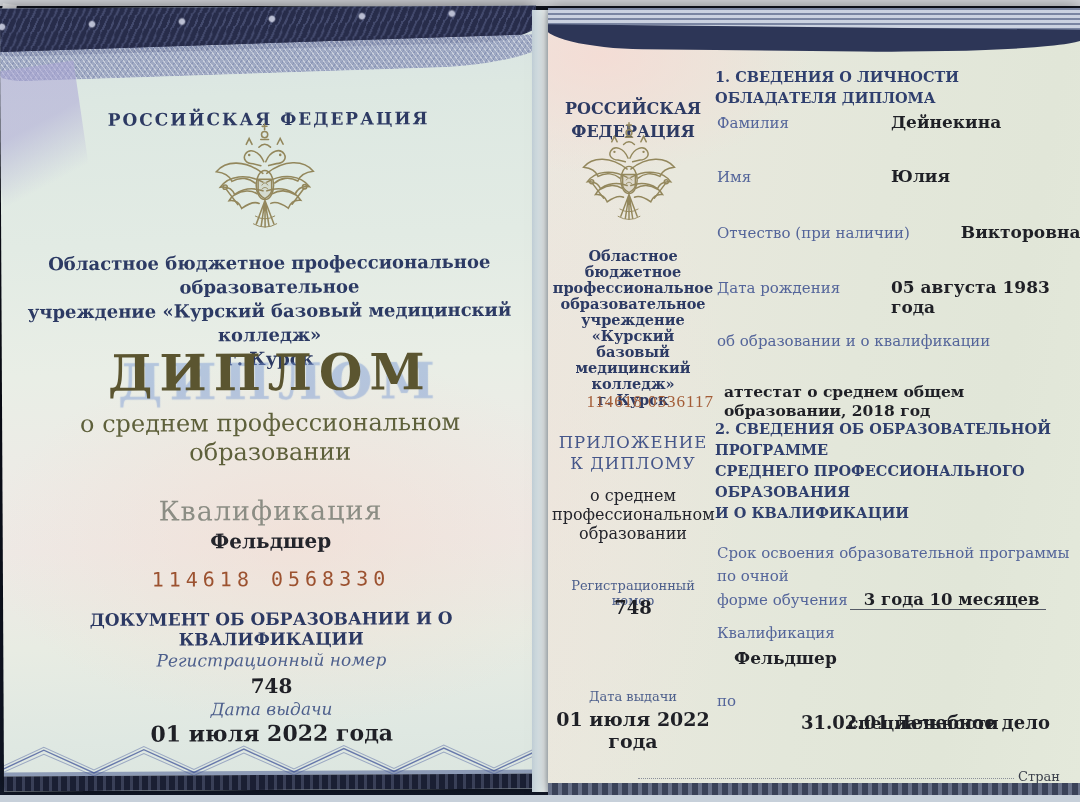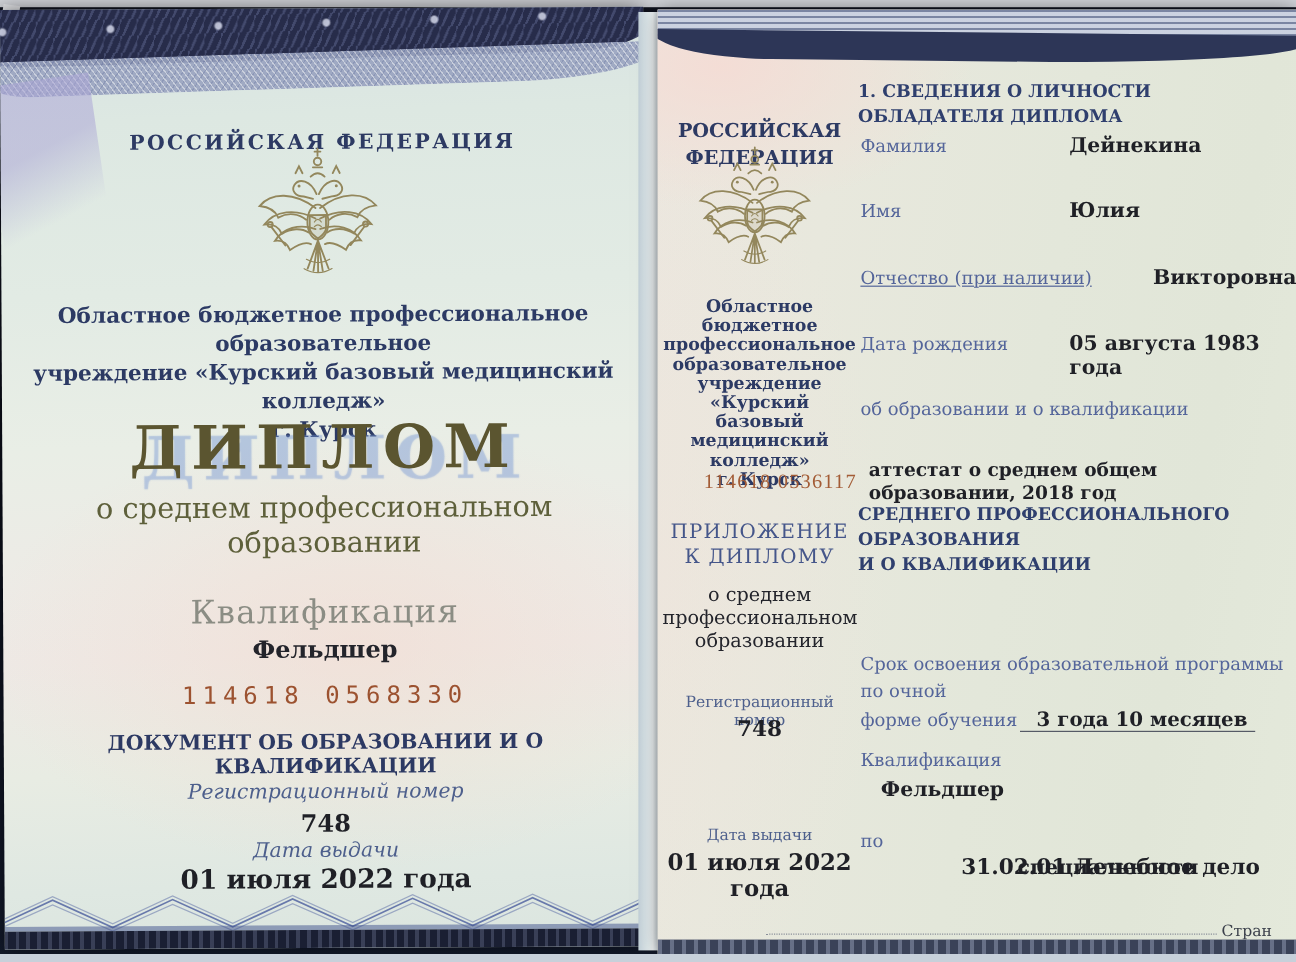--- a/index.html
+++ b/index.html
@@ -80,21 +80,21 @@
   .s-regval{top:589px;font-size:18px;font-weight:bold;color:#1f2026;}
   .s-datelabel{top:681px;font-size:13px;color:#4d5f8c;}
   .s-dateval{top:700px;font-size:19px;font-weight:bold;color:#1f2026;}
 
   .sec-heading{position:absolute;left:167px;width:362px;font-size:14.5px;font-weight:bold;
      color:#2f3f6e;line-height:21px;}
   .h1{top:58px;}
   .h2{top:410px;}
   .field-row{position:absolute;left:169px;width:360px;display:flex;align-items:baseline;gap:43px;}
   .field-row .flabel{font-size:15px;color:#54659a;flex:0 0 131px;}
-  .field-row.wide .flabel{flex:0 0 auto;margin-right:8px;text-decoration:underline;}
+  .field-row.wide .flabel{flex:0 0 auto;margin-right:8px;}
   .field-row .fvalue{font-size:17px;font-weight:bold;color:#1f2026;}
   .r1{top:104px;} .r2{top:158px;} .r3{top:214px;} .r4{top:269px;}
   .prevdoc-label{position:absolute;left:169px;top:322px;width:360px;font-size:15px;line-height:22px;color:#54659a;}
   .prevdoc-value{position:absolute;left:176px;top:374px;width:356px;font-size:15.5px;font-weight:bold;color:#1f2026;}
   .duration{position:absolute;left:169px;top:534px;width:362px;font-size:15px;line-height:23px;color:#54659a;}
   .duration .dvalue{font-size:16.5px;font-weight:bold;color:#1f2026;border-bottom:1px solid #555a66;
      padding:0 6px 0 14px;margin-left:2px;}
   .q-label{position:absolute;left:169px;top:616px;font-size:15px;color:#54659a;}
   .q-value{position:absolute;left:186px;top:640px;font-size:17px;font-weight:bold;color:#1f2026;}
   .spec-prefix{position:absolute;left:169px;top:684px;font-size:15px;color:#54659a;}
@@ -242,20 +242,21 @@
       <span class="flabel">Дата рождения</span>
       <span class="fvalue">05 августа 1983 года</span>
     </div>
 
     <div class="prevdoc-label">
       <span style="display:block">об образовании и о квалификации</span>
     </div>
     <div class="prevdoc-value">аттестат о среднем общем образовании, 2018 год</div>
 
     <div class="sec-heading h2">
+      <span style="display:block">2. СВЕДЕНИЯ ОБ ОБРАЗОВАТЕЛЬНОЙ ПРОГРАММЕ</span>
       <span style="display:block">СРЕДНЕГО ПРОФЕССИОНАЛЬНОГО ОБРАЗОВАНИЯ</span>
       <span style="display:block">И О КВАЛИФИКАЦИИ</span>
     </div>
 
     <div class="duration">
       <span style="display:block">Срок освоения образовательной программы по очной</span>
       <span style="display:block">
         <span>форме обучения</span><span class="dvalue">3 года 10 месяцев</span>
       </span>
     </div>

